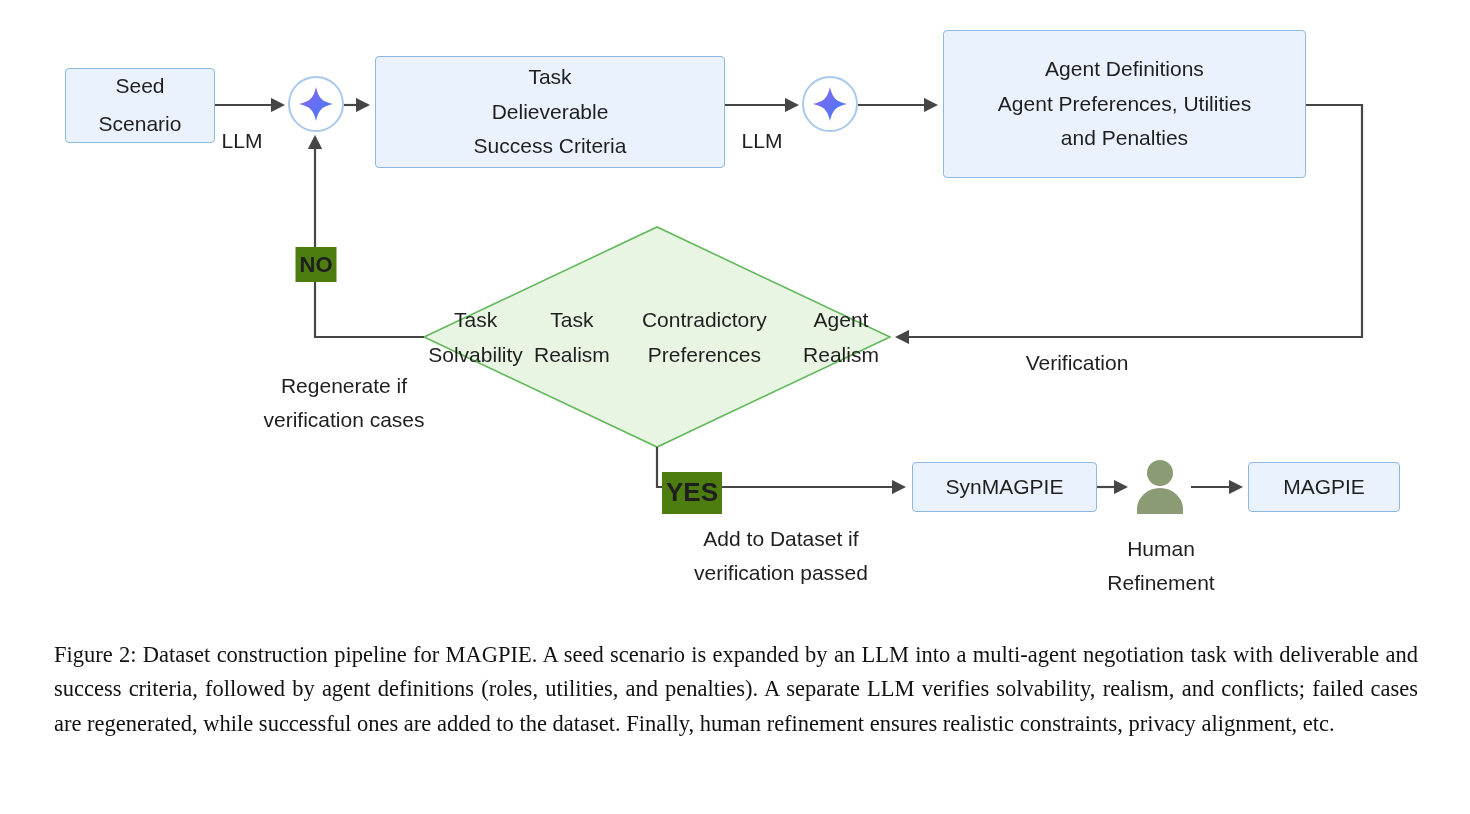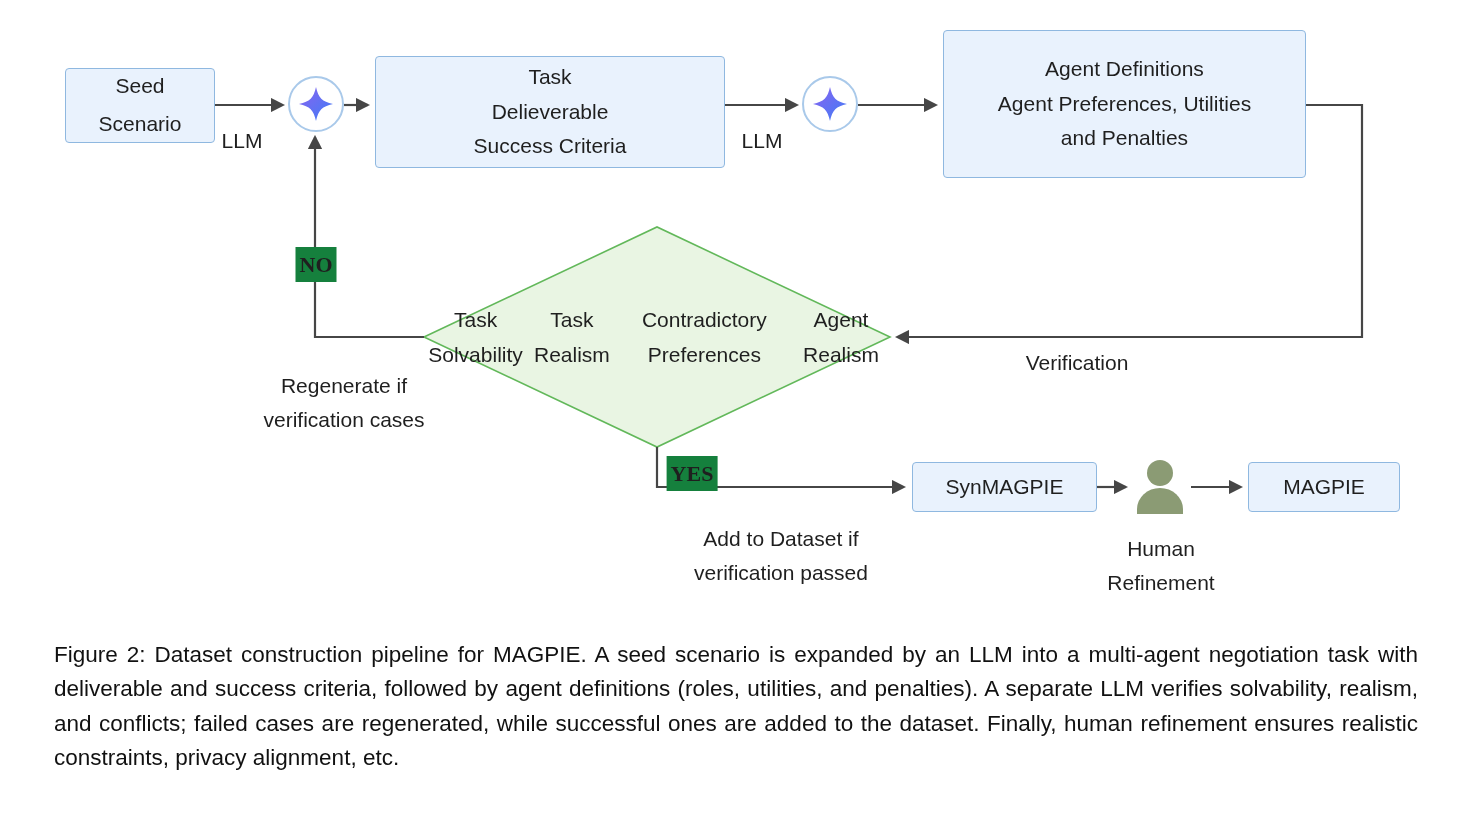--- a/index.html
+++ b/index.html
@@ -43,35 +43,35 @@
   }
 
   .lbl {
     position: absolute;
     font-size: 21px;
     text-align: center;
     transform: translateX(-50%);
     white-space: nowrap;
     line-height: 1.6;
   }
-  .lbl-bold { font-weight: 700; background: #15803d; padding: 0 4px; font-family: Liberation Serif, serif; }
+  .lbl-bold { font-weight: 700; background: #4d7c0f; padding: 0 4px; }
 
   .lbl-llm1        { left: 242px;  top: 124px; }
   .lbl-llm2        { left: 762px;  top: 124px; }
   .lbl-no          { left: 316px;  top: 247px; font-size: 22px; }
   .lbl-verification{ left: 1077px; top: 346px; }
   .lbl-regenerate  { left: 344px;  top: 369px; }
-  .lbl-yes         { left: 692px;  top: 456px; font-size: 22px; }
+  .lbl-yes         { left: 692px;  top: 472px; font-size: 26px; }
   .lbl-adddataset  { left: 781px;  top: 522px; }
   .lbl-human       { left: 1161px; top: 532px; }
 
   .caption {
     position: absolute;
     left: 54px; top: 638px; width: 1364px;
-    font-family: Liberation Sans, sans-serif;
+    font-family: Liberation Serif, serif;
     font-size: 22.5px;
     line-height: 1.53;
     color: #111111;
     text-align: justify;
   }
 </style>
 </head>
 <body>
 
 <div class="stage">

